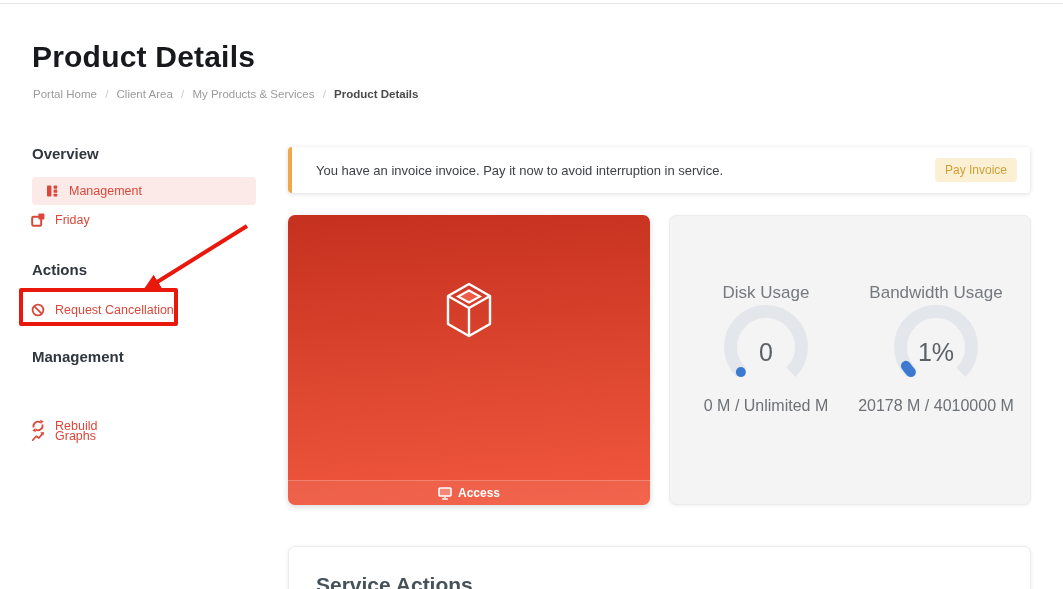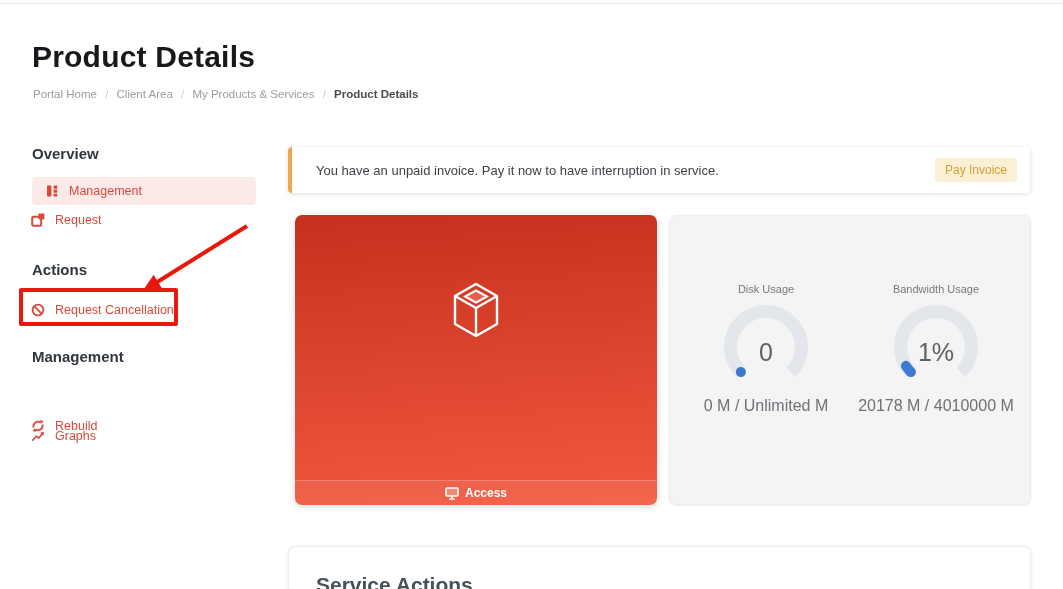--- a/index.html
+++ b/index.html
@@ -40,31 +40,31 @@
     box-shadow:0 1px 5px rgba(0,0,0,.14);display:flex;align-items:center;}
   .banner::before{content:"";position:absolute;left:0;top:0;bottom:0;width:4px;background:var(--banner_accent);border-radius:4px 0 0 4px;}
   .banner-msg{margin-left:28px;font-size:13px;color:#3e4247;}
   .banner-btn{position:absolute;right:13px;top:11px;height:24px;padding:0 10px;display:flex;align-items:center;
     background:var(--banner_btn_bg);color:var(--banner_btn_text);font-size:12px;border:none;border-radius:4px;cursor:pointer;
     font-family:Liberation Sans, sans-serif;}
 
   
   .product-card{left:288px;top:215px;width:362px;height:290px;border-radius:7px;overflow:hidden;
     background:linear-gradient(176deg,var(--card_grad_top) 0%,var(--card_grad_bottom) 100%);
-    box-shadow:0 2px 6px rgba(0,0,0,.15);margin-left:7px;}
+    box-shadow:0 2px 6px rgba(0,0,0,.15);}
   .cube{position:absolute;left:158px;top:67px;}
   .access-strip{position:absolute;left:0;bottom:0;width:100%;height:25px;background:rgba(255,255,255,.08);
     border-top:1px solid rgba(255,255,255,.22);display:flex;align-items:center;justify-content:center;cursor:pointer;}
   .access-strip .ic{display:inline-flex;margin-right:6px;}
   .access-label{color:#fff;font-size:12px;font-weight:bold;}
 
   
   .usage-card{left:669px;top:215px;width:362px;height:290px;background:#f4f4f5;border:1px solid #ececec;border-radius:7px;
     box-shadow:0 1px 3px rgba(0,0,0,.06);}
-  .gauge-label{position:absolute;width:200px;text-align:center;top:68px;font-size:11px;color:#75797d;line-height:1;}
+  .gauge-label{position:absolute;width:200px;text-align:center;top:68px;font-size:17px;color:#75797d;line-height:1;}
   .lbl-disk{left:-4px;} .lbl-bw{left:166px;}
   .gauge{position:absolute;top:81px;width:100px;height:100px;}
   .g-disk{left:46px;} .g-bw{left:216px;}
   .gauge-track{fill:none;stroke:var(--gauge_track);stroke-width:13;}
   .gauge-fill{fill:none;stroke:var(--gauge_blue);stroke-width:10;stroke-linecap:round;}
   .gauge-value{position:absolute;top:124px;width:100px;text-align:center;font-size:25px;color:#5c6166;line-height:1;}
   .gv-disk{left:46px;} .gv-bw{left:216px;}
   .gauge-detail{position:absolute;top:182px;width:220px;text-align:center;font-size:16px;color:#6d7175;line-height:1;}
   .gd-disk{left:-14px;} .gd-bw{left:156px;}
   .usage-footer{position:absolute;left:0;bottom:0;width:100%;height:28px;border-top:1px solid #e3e3e3;background:#f7f7f8;
@@ -109,21 +109,21 @@
 </div>
 
 <div class="abs side-item item-plain" style="top:212px;">
   <span class="ic">
     <svg width="14" height="14" viewBox="0 0 14 14">
       <rect x="1.2" y="3.8" width="9" height="9" rx="1.2" fill="none" stroke="#d9483b" stroke-width="2"></rect>
       <rect x="7.4" y="0.6" width="6" height="6" rx="0.8" fill="#d9483b"></rect>
     </svg>
   </span>
 
-  <span>Request</span>
+  <span>Friday</span>
 </div>
 
 <div class="abs side-heading" style="top:262px;">Actions</div>
 
 <div class="abs side-item item-plain" style="top:302px;">
   <span class="ic">
     <svg width="14" height="14" viewBox="0 0 14 14">
       <circle cx="7" cy="7" r="5.4" fill="none" stroke="#d9483b" stroke-width="1.8"></circle>
       <line x1="3.4" y1="3.4" x2="10.6" y2="10.6" stroke="#d9483b" stroke-width="1.8"></line>
     </svg>
@@ -160,21 +160,21 @@
 <svg class="abs annot-arrow" width="155" height="100" viewBox="0 0 155 100">
   <defs>
     <marker id="ah" markerUnits="userSpaceOnUse" markerWidth="20" markerHeight="18" refX="14" refY="9" orient="auto">
       <path d="M0,1 L18,9 L0,17 Z" fill="#e8190c"></path>
     </marker>
   </defs>
   <line x1="137" y1="18" x2="36" y2="81" stroke="#e8190c" stroke-width="4" marker-end="url(#ah)"></line>
 </svg>
 
 <div class="abs banner">
-  <span class="banner-msg">You have an unpaid invoice. Pay it now to have interruption in service.</span>
+  <span class="banner-msg">You have an invoice invoice. Pay it now to avoid interruption in service.</span>
   <button class="banner-btn">Pay Invoice</button>
 </div>
 
 <div class="abs product-card">
   <span class="cube">
     <svg width="46" height="56" viewBox="0 0 46 56">
       <path d="M23 2 L44 14 V42 L23 54 L2 42 V14 Z" fill="none" stroke="#ffffff" stroke-width="2.4" stroke-linejoin="round"></path>
       <path d="M2 14 L23 26 L44 14 M23 26 V54" fill="none" stroke="#ffffff" stroke-width="2.4" stroke-linejoin="round"></path>
       <path d="M23 8.5 L34 14.5 L23 20.5 L12 14.5 Z" fill="#ef5d48" stroke="#ffffff" stroke-width="2"></path>
     </svg>

